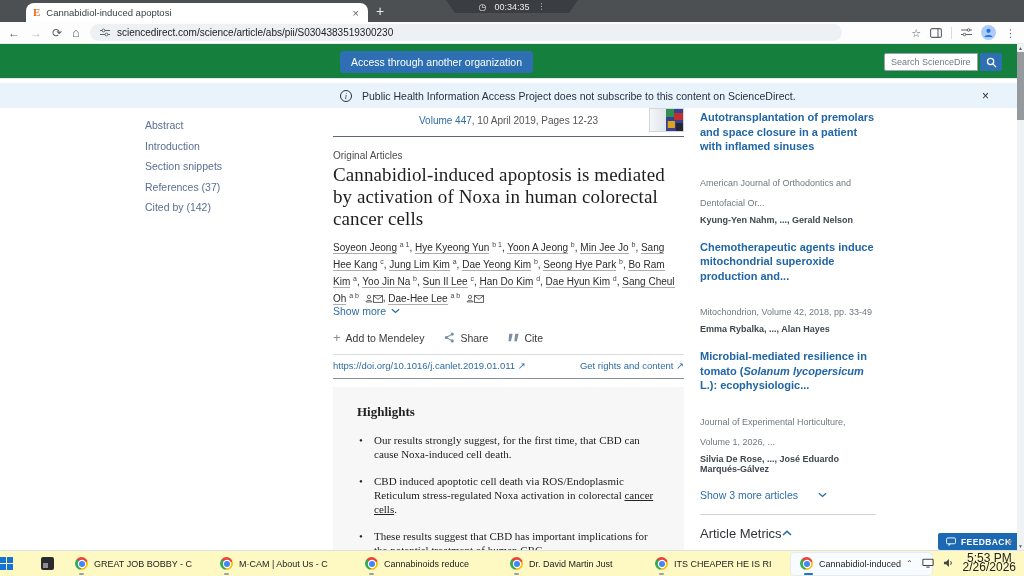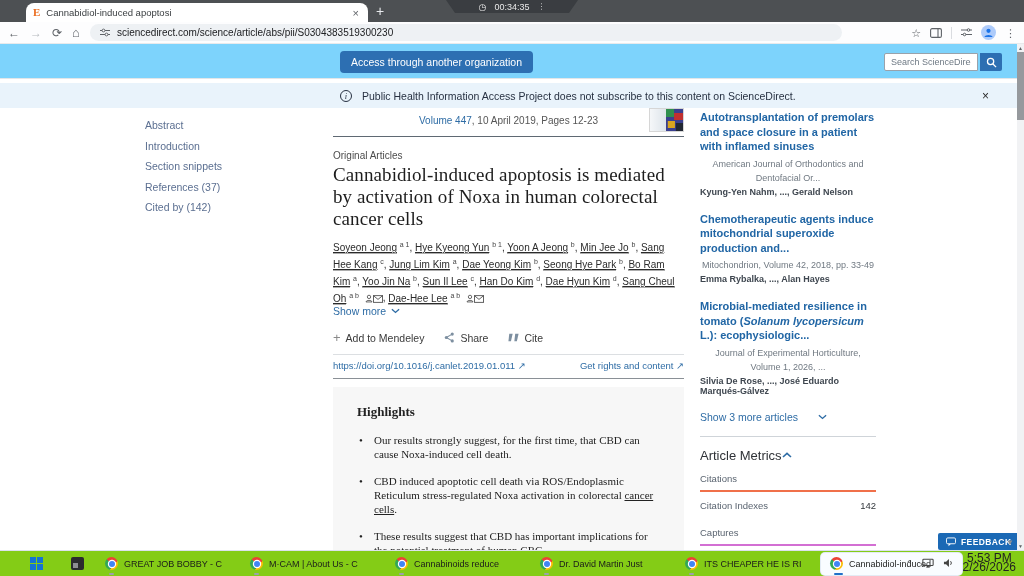--- a/index.html
+++ b/index.html
@@ -22,21 +22,21 @@
   .toolbar { position:absolute; top:22px; left:0; right:0; height:22px; background:#fdfdfe; border-bottom:1px solid #e8eaec; display:flex; align-items:center; padding:0 8px; gap:10px; }
   .nav-ic { font-size:12px; color:#5f6368; line-height:12px; }
   .nav-ic.disabled { color:#b6babe; }
   .omnibox { flex:1; height:17px; max-width:752px; background:#eef1f4; border-radius:9px; display:flex; align-items:center; padding:0 10px; gap:7px; }
   .omni-url { font-size:10px; color:#202124; white-space:nowrap; overflow:hidden; }
   .tb-right { display:flex; align-items:center; gap:9px; margin-left:auto; }
   .tb-sep { width:1px; height:12px; background:#dadce0; }
   .avatar { width:15px; height:15px; border-radius:50%; background:#aecbfa; display:flex; align-items:center; justify-content:center; overflow:hidden; }
 
   
-  .sd-header { position:absolute; top:44px; left:0; right:0; height:35px; background:#7dd3fc; border-bottom:1px solid #e2e6e9; }
+  .sd-header { position:absolute; top:44px; left:0; right:0; height:35px; background:#15803d; border-bottom:1px solid #e2e6e9; }
   .access-btn { position:absolute; left:340px; top:7px; height:22px; background:#2d6fb2; color:#fff; border:none; border-radius:4px; font-size:10.5px; padding:0 11px; font-family:inherit; }
   .search-wrap { position:absolute; left:884px; top:9px; display:flex; }
   .search-input { width:94px; height:18px; border:1px solid #99a2ab; border-radius:2px 0 0 2px; font-size:9px; padding:0 6px; color:#333; font-family:inherit; }
   .search-input::placeholder { color:#6e7984; }
   .search-btn { width:22px; height:18px; background:#2d6fb2; border:none; border-radius:0 2px 2px 0; margin-left:2px; display:flex; align-items:center; justify-content:center; }
 
   
   .banner { position:absolute; top:83px; left:0; right:7px; height:25px; background:#e9f3fb; display:flex; align-items:center; }
   .banner-info { margin-left:340px; width:12px; height:12px; border:1px solid #273142; border-radius:50%; color:#273142; font-size:8.5px; display:flex; align-items:center; justify-content:center; font-family:"Liberation Serif",serif; font-style:italic; }
   .banner-text { margin-left:10px; font-size:10.5px; color:#273142; }
@@ -50,21 +50,21 @@
   .article-col { position:absolute; left:333px; top:108px; width:351px; }
   .pub-row { text-align:center; font-size:10px; color:#555; margin-top:7px; }
   .pub-row .lnk { color:#2e6ca5; }
   .cover { position:absolute; right:0; top:0; width:35px; height:24px; border:1px solid #d6d6d6; display:flex; overflow:hidden; }
   .cover .c-left { width:16px; background:linear-gradient(90deg,#f5f7f9,#dde4ea); }
   .cover .c-right { flex:1; }
   .rule-dark { border:none; border-top:1px solid #5f6973; margin-top:10px; }
   .category { margin-top:13px; font-size:10px; color:#4c4c4c; }
   h1.title { margin-top:3px; font-family:"Liberation Serif",serif; font-weight:500; font-size:19px; line-height:22px; color:#1d1d1d; letter-spacing:.1px; }
   .authors { margin-top:8px; font-size:10px; line-height:13.5px; color:#2b2b2b; }
-  .authors .a-name { border-bottom:1px solid #adadad;text-decoration:underline; }
+  .authors .a-name { border-bottom:1px solid #adadad; }
   .authors sup { font-size:7px; color:#444; }
   .authors .a-ic { margin-left:3px; }
   .show-more { font-size:10.5px; color:#2e6ca5; display:flex; align-items:center; gap:5px; }
   .actions { margin-top:13px; display:flex; align-items:center; gap:20px; font-size:10.5px; color:#3a3a3a; }
   .actions .act { display:flex; align-items:center; gap:5px; cursor:pointer; }
   .actions .plus { color:#8a8a8a; font-size:13px; }
   .rule-lite { border:none; border-top:1px solid #dcdfe2; margin-top:9px; }
   .doi-row { margin-top:5px; display:flex; justify-content:space-between; font-size:9.5px; }
   .doi-row a { color:#2e6ca5; text-decoration:none; }
   .rule-mid { border:none; border-top:1px solid #8a9096; margin-top:7px; }
@@ -72,39 +72,39 @@
   .highlights h2 { font-family:"Liberation Serif",serif; font-size:13px; color:#222; font-weight:bold; }
   .hl-list { list-style:none; margin-top:13px; }
   .hl-list li { position:relative; padding-left:17px; margin-bottom:13px; font-family:"Liberation Serif",serif; font-size:11px; line-height:14px; color:#222; }
   .hl-list li::before { content:"•"; position:absolute; left:2px; }
   .hl-list .hl-link { text-decoration:underline; }
 
   
   .right-col { position:absolute; left:700px; top:110px; width:176px; }
   .rec-art { margin-bottom:15px; cursor:pointer; }
   .rec-art h4 { font-size:11px; line-height:14.5px; color:#2166a5; font-weight:bold; }
-  .rec-art .src { margin-top:3px; font-size:9px; color:#70798​2; color:#707982; line-height:14px;text-align:center; }
+  .rec-art .src { margin-top:19px; font-size:9px; color:#70798​2; color:#707982; line-height:20px; }
   .rec-art .auth { margin-top:2px; font-size:9px; color:#3f4750; font-weight:bold; }
   .show-more-art { font-size:10.5px; color:#2e6ca5; display:flex; align-items:center; gap:20px; margin-top:4px; }
   .rc-rule { border:none; border-top:1px solid #cfd4d9; margin-top:13px; }
   .metrics-head { margin-top:11px; display:flex; align-items:center; font-size:13px; color:#2f3237; }
   .m-group-label { margin-top:10px; padding-bottom:6px; font-size:9.5px; color:#5a6470; border-bottom:2px solid #ccc; }
   .m-row { display:flex; justify-content:space-between; padding:8px 0 6px; font-size:9.5px; color:#5a6470; }
   .m-row .m-val { color:#33383d; }
 
   .feedback-btn { position:absolute; left:938px; top:533px; height:17px; background:#1b69b5; color:#fff; border:none; border-radius:2px; font-size:8.5px; font-weight:bold; letter-spacing:.4px; display:flex; align-items:center; gap:5px; padding:0 8px; font-family:inherit; }
   .fb-caret { position:absolute; left:1006px; top:538px; color:#8a9096; font-size:8px; }
 
   
   .scrollbar { position:absolute; right:0; top:44px; bottom:26px; width:7px; background:#f1f2f4; }
   .sb-thumb { position:absolute; top:8px; left:0; width:7px; height:68px; background:#96999d; }
   .sb-arrow { position:absolute; left:0; width:7px; font-size:5px; color:#606468; text-align:center; }
 
   
-  .taskbar { position:absolute; left:0; right:0; bottom:0; height:26px; background:#84cc16; border-top:1px solid #dbe2ec; display:flex; align-items:center; padding-left:30px; }
+  .taskbar { position:absolute; left:0; right:0; bottom:0; height:26px; background:#fef9c3; border-top:1px solid #dbe2ec; display:flex; align-items:center; }
   .win-ic { width:13px; height:13px; display:grid; grid-template-columns:6px 6px; grid-gap:1px; }
   .win-ic span { background:#1573d4; width:6px; height:6px; }
   .dark-app { width:13px; height:13px; background:#2b2b2e; border-radius:2px; position:relative; margin-left:28px; margin-right:12px; }
   .dark-app::after { content:""; position:absolute; left:2px; bottom:2px; width:5px; height:5px; background:#8d8d93; }
   .tb-items { display:flex; align-items:center; gap:4px; }
   .tb-item { position:relative; display:flex; align-items:center; gap:6px; height:22px; padding:0 9px; border-radius:4px; width:141px; overflow:hidden; }
   .tb-item .tb-label { font-size:9px; color:#1b1b1b; white-space:nowrap; overflow:hidden; }
   .tb-item::after { content:""; position:absolute; left:13px; bottom:0; width:5px; height:2px; border-radius:1px; background:#9aa2ac; }
   .tb-item.active { background:#f9fcff; box-shadow:0 0 0 1px #e3ebf4; }
   .tb-item.active::after { width:9px; background:#1f71c9; }

